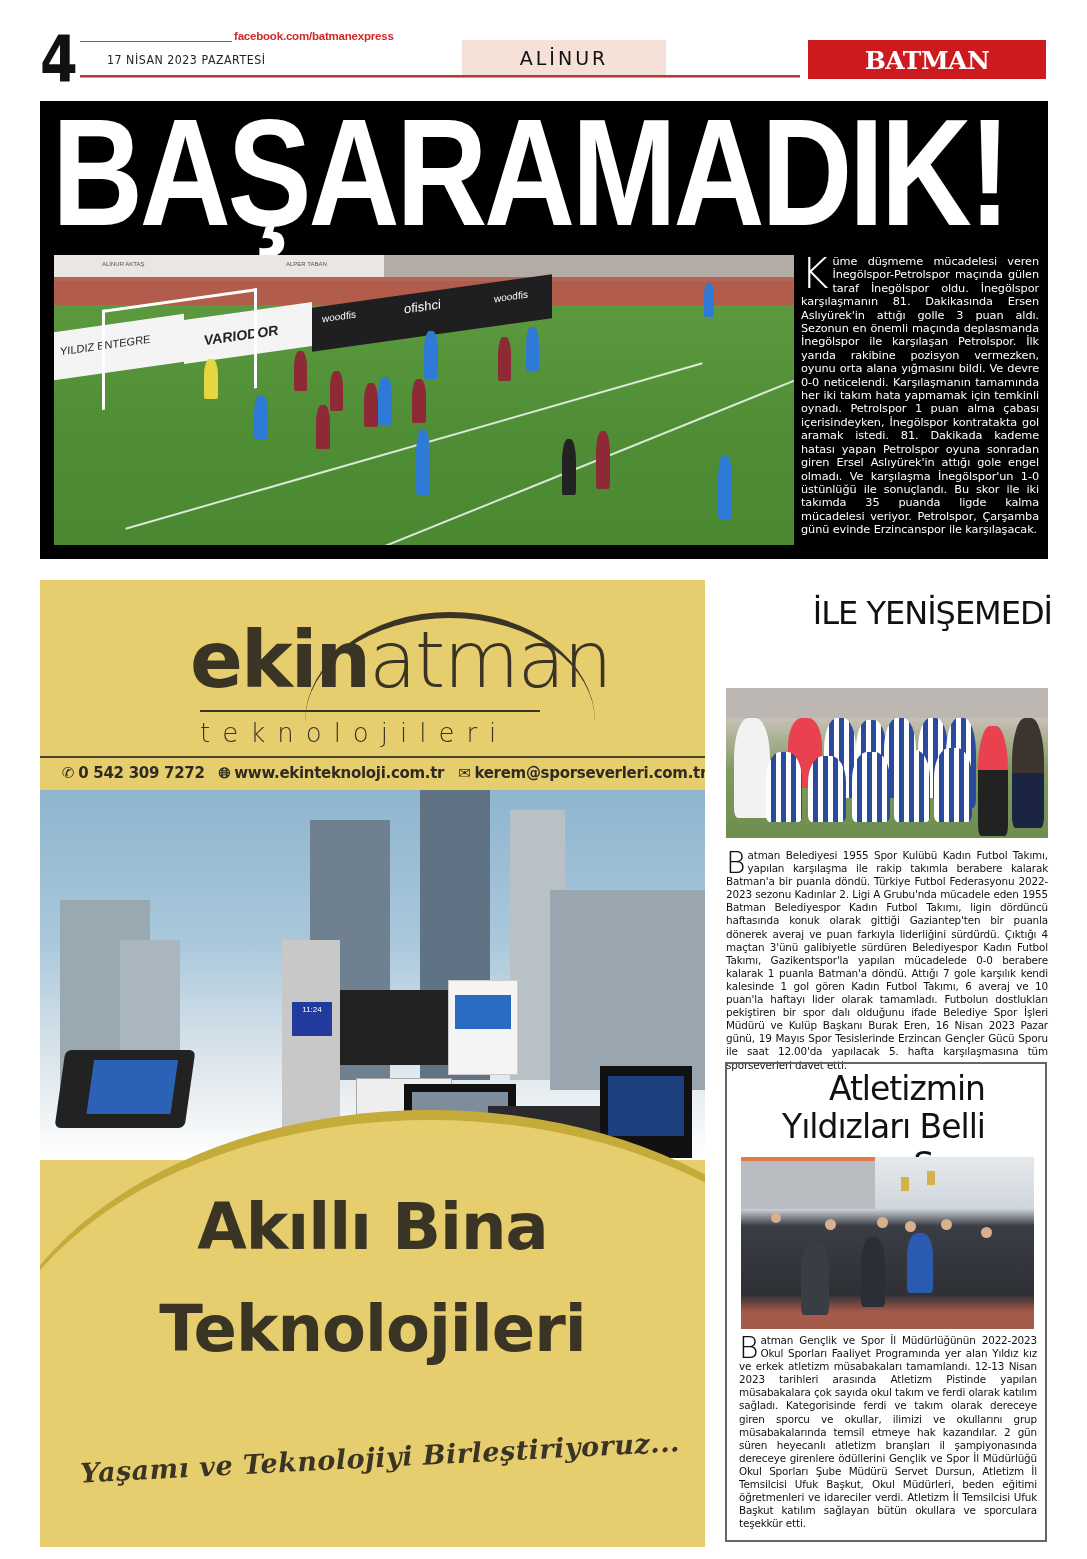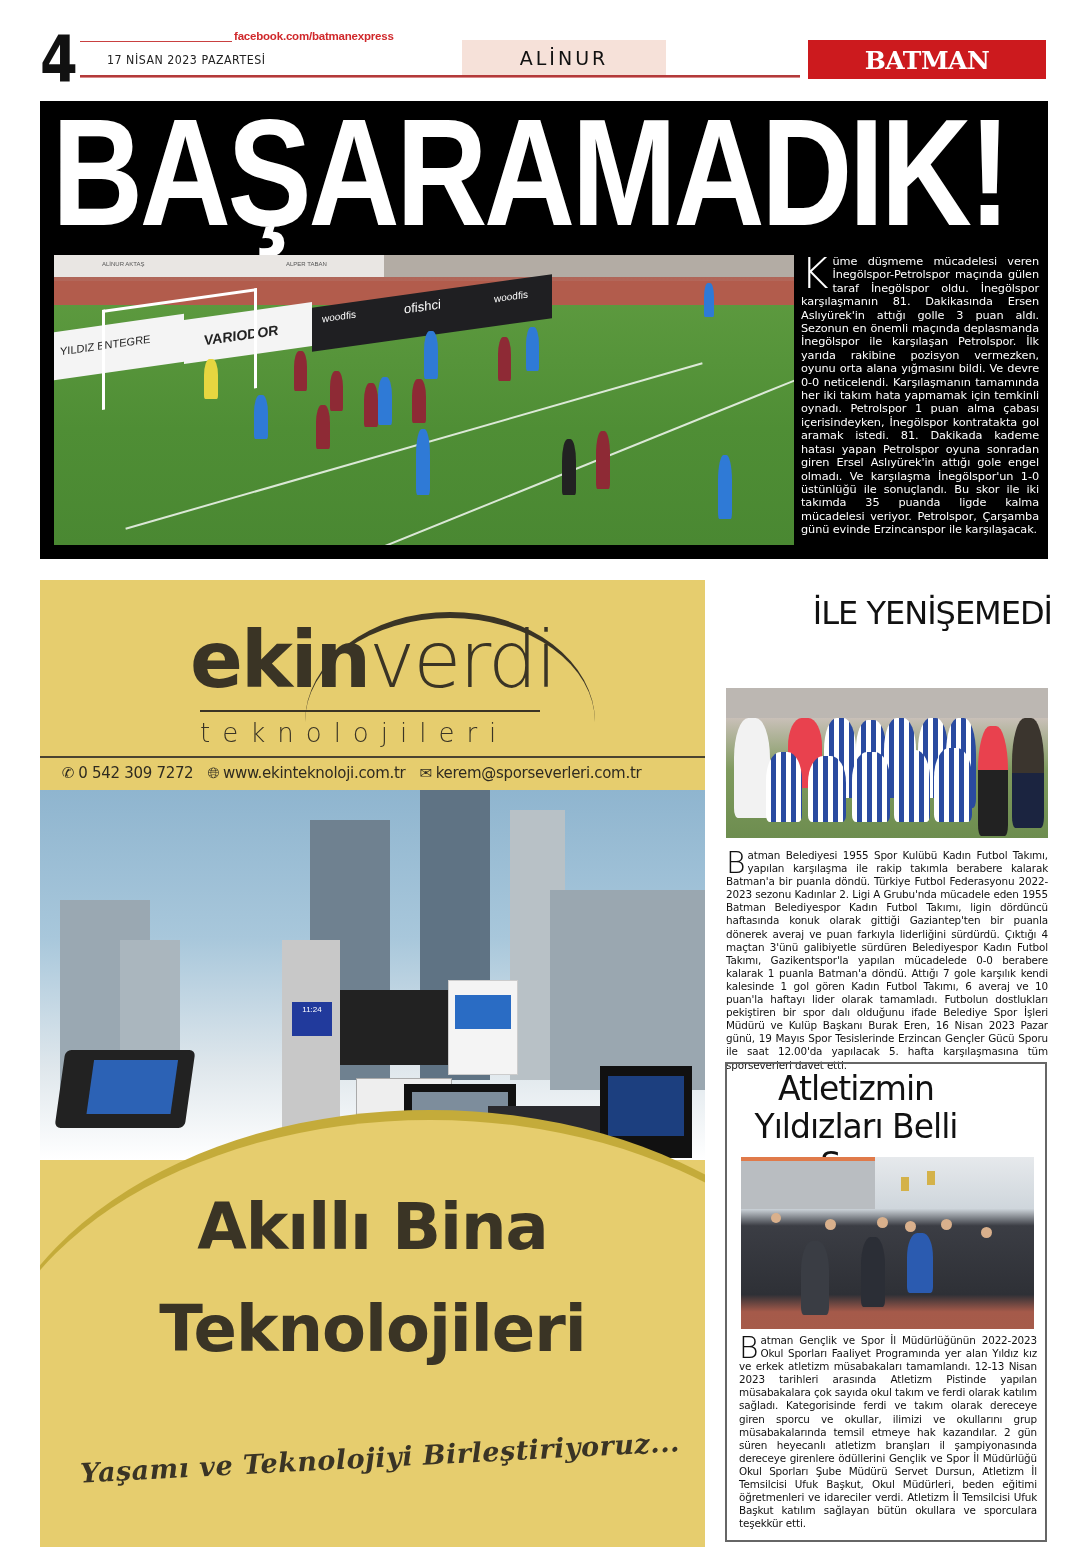--- a/index.html
+++ b/index.html
@@ -69,21 +69,21 @@
   .ad-logo b { font-weight: 900; margin-top: 20px; }
   .ad-logo span { font-weight: 200; }
   .ad-logo-underline { position: absolute; left: 160px; top: 130px; width: 340px; height: 2px; background: #3a3425; }
   .ad-sub {
     position: absolute; left: 160px; top: 138px; width: 350px; font-size: 26px; letter-spacing: 12px;
     color: #3a3425; font-family: "DejaVu Sans", sans-serif; font-weight: 300;
   }
   .ad-contact-rule { position: absolute; left: 0; top: 176px; width: 665px; height: 2px; background: #4a4330; }
   .ad-contacts {
     position: absolute; left: 22px; top: 184px; display: flex; gap: 14px; font-size: 15px;
-    color: #2f2b20; font-weight: 400; font-family: "DejaVu Sans", sans-serif; letter-spacing: -0.3px; white-space: nowrap;
+    color: #2f2b20; font-weight: 700; font-family: "DejaVu Sans", sans-serif; letter-spacing: -0.3px; white-space: nowrap;
   }
   .ad-contacts .ic { margin-right: 4px; }
   .ad-image {
     position: absolute; left: 0; top: 210px; width: 665px; height: 370px; overflow: hidden;
     background: linear-gradient(180deg, #8fb5cf 0%, #a8c7db 40%, #dfe7ec 75%, #ffffff 100%);
   }
   .ad-wave {
     position: absolute; left: -60px; top: 530px; width: 900px; height: 620px; border-radius: 50%;
     background: #e6cd6e; border-top: 10px solid #c4ab3a;
   }
@@ -109,21 +109,21 @@
   }
   .story-body {
     position: absolute; font-size: 10.4px; line-height: 13.1px; text-align: justify; letter-spacing: -0.15px;
     font-family: "DejaVu Sans", sans-serif; color: #111;
   }
   .dropcap { float: left; font-size: 30px; line-height: 25px; margin: 1px 2px 0 0; font-weight: 300; }
   .story3-box {
     position: absolute; left: 725px; top: 1062px; width: 322px; height: 480px; border: 2px solid #666;
   }
   .story3-title {
-    position: absolute; left: 0; top: 6px; width: 258px; text-align: center; font-size: 33px; line-height: 38px;
+    position: absolute; left: 0; top: 6px; width: 258px; text-align: right; font-size: 33px; line-height: 38px;
     font-family: "DejaVu Sans", sans-serif; letter-spacing: -1px; color: #111;
   }
   .story3-photo {
     position: absolute; left: 14px; top: 93px; width: 293px; height: 172px; overflow: hidden;
     background: linear-gradient(180deg, #e6e9ec 0%, #cfd6dc 30%, #3b3d44 40%, #2e3036 80%, #a55a4a 90%, #a65b4a 100%);
   }
   .person { position: absolute; border-radius: 40% 40% 10% 10%; }
   .head { position: absolute; border-radius: 50%; background: #d9b08c; }
 </style>
 </head>
@@ -183,21 +183,21 @@
 
   <div class="lead-body">
     <span class="dropcap-light">K</span>
     <span>üme düşmeme mücadelesi veren İnegölspor-Petrolspor maçında gülen taraf İnegölspor oldu. İnegölspor karşılaşmanın 81. Dakikasında Ersen Aslıyürek'in attığı golle 3 puan aldı. Sezonun en önemli maçında deplasmanda İnegölspor ile karşılaşan Petrolspor. İlk yarıda rakibine pozisyon vermezken, oyunu orta alana yığmasını bildi. Ve devre 0-0 neticelendi. Karşılaşmanın tamamında her iki takım hata yapmamak için temkinli oynadı. Petrolspor 1 puan alma çabası içerisindeyken, İnegölspor kontratakta gol aramak istedi. 81. Dakikada kademe hatası yapan Petrolspor oyuna sonradan giren Ersel Aslıyürek'in attığı gole engel olmadı. Ve karşılaşma İnegölspor'un 1-0 üstünlüğü ile sonuçlandı. Bu skor ile iki takımda 35 puanda ligde kalma mücadelesi veriyor. Petrolspor, Çarşamba günü evinde Erzincanspor ile karşılaşacak.</span>
   </div>
 </div>
 
 <div class="ad">
   <div class="ad-logo-arc"></div>
   <div class="ad-logo">
-    <b>ekin</b><span>verdi</span>
+    <b>ekin</b><span>atman</span>
   </div>
   <div class="ad-logo-underline"></div>
   <div class="ad-sub">teknolojileri</div>
   <div class="ad-contact-rule"></div>
   <div class="ad-contacts">
     <span><span class="ic">✆</span><span>0 542 309 7272</span></span>
     <span><span class="ic">🌐︎</span><span>www.ekinteknoloji.com.tr</span></span>
     <span><span class="ic">✉</span><span>kerem@sporseverleri.com.tr</span></span>
   </div>
 

